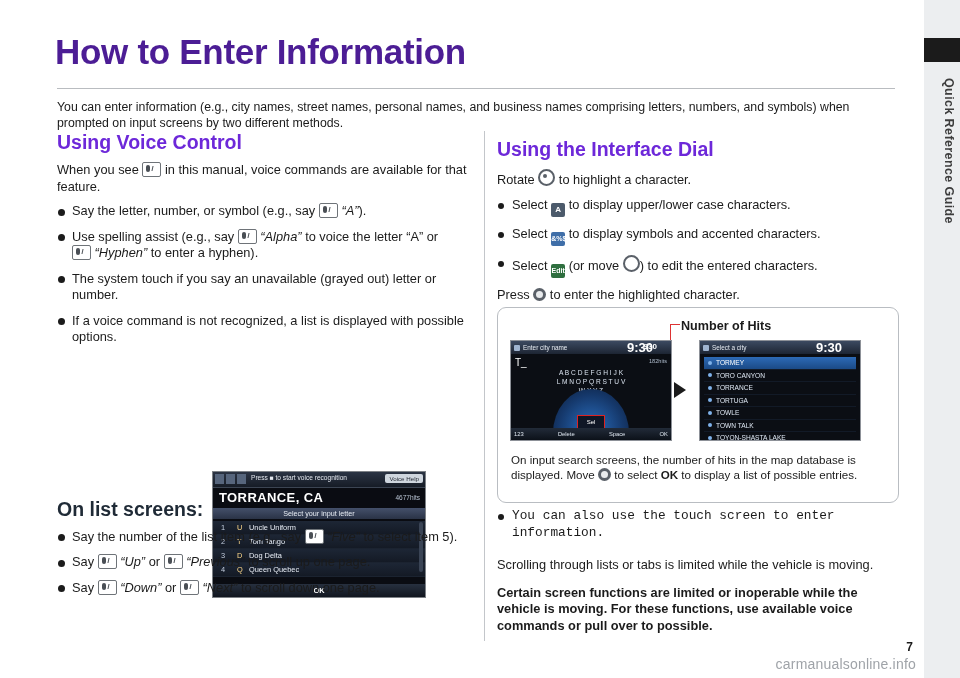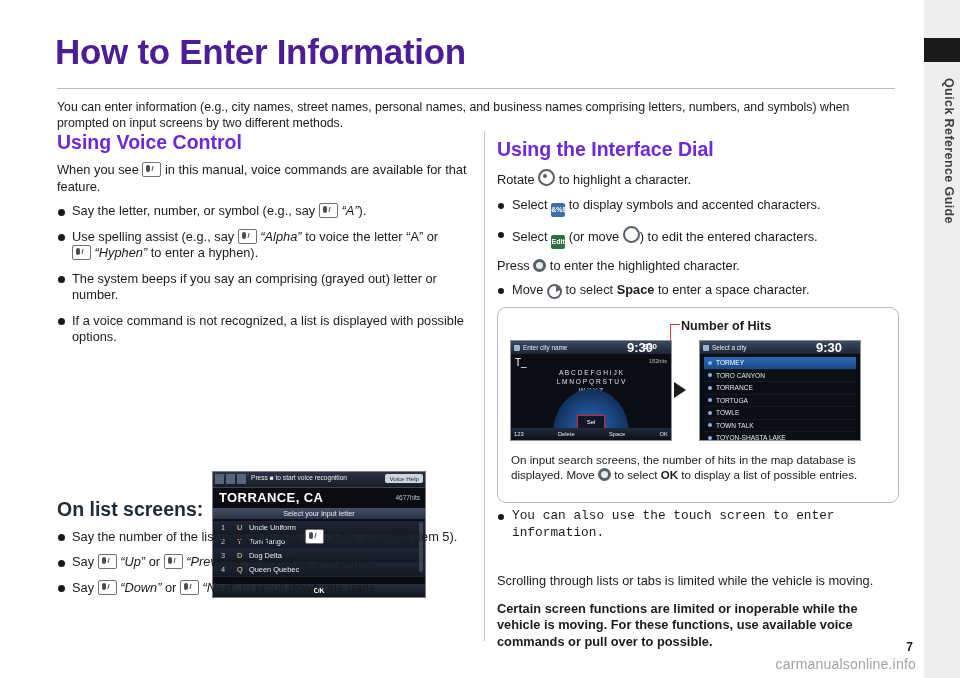--- a/index.html
+++ b/index.html
@@ -636,21 +636,21 @@
       </li>
       <li>
         <span>Use spelling assist (e.g., say</span>
         <span class="ic ic-voice"></span>
         <span class="ital">“Alpha”</span>
         <span>to voice the letter “A” or</span><br>
         <span class="ic ic-voice"></span>
         <span class="ital">“Hyphen”</span>
         <span>to enter a hyphen).</span>
       </li>
-      <li>The system beeps if you say an comprising (grayed out) letter or number.</li>
+      <li>The system touch if you say an unavailable (grayed out) letter or number.</li>
       <li>If a voice command is not recognized, a list is displayed with possible options.</li>
     </ul>
 
     <div class="navshot">
       <div class="navshot-top">
         <div class="tiles">
             <i></i>
             <i></i>
             <i></i>
           </div>
@@ -720,20 +720,25 @@
     <h2 class="sec">Using the Interface Dial</h2>
     <p class="body">
       <span>Rotate</span>
       <span class="ic ic-knob-dot"></span>
       <span>to highlight a character.</span>
     </p>
 
     <ul class="bul small">
       <li>
         <span>Select</span>
+        <span class="ic ic-sq ic-abc">A</span>
+        <span>to display upper/lower case characters.</span>
+      </li>
+      <li>
+        <span>Select</span>
         <span class="ic ic-sq ic-sym">&amp;%$</span>
         <span>to display symbols and accented characters.</span>
       </li>
       <li>
         <span>Select</span>
         <span class="ic ic-sq ic-edit">Edit</span>
         <span>(or move</span>
         <span class="ic ic-knob"></span><span>) to edit the entered characters.</span>
       </li>
     </ul>
@@ -836,17 +841,17 @@
       <span>to select</span>
       <span class="bold">OK</span>
       <span>to display a list of possible entries.</span>
     </div>
   </div>
 
   <div class="after-callout">
     <ul class="bul small">
       <li>You can also use the touch screen to enter information.</li>
     </ul>
-    <p style="margin-top:32px">Scrolling through lists or tabs is limited while the vehicle is moving.</p>
+    <p style="margin-top:16px">Scrolling through lists or tabs is limited while the vehicle is moving.</p>
     <p class="bold">Certain screen functions are limited or inoperable while the vehicle is moving. For these functions, use available voice commands or pull over to possible.</p>
   </div>
 
 </div>
 
 </body></html>

